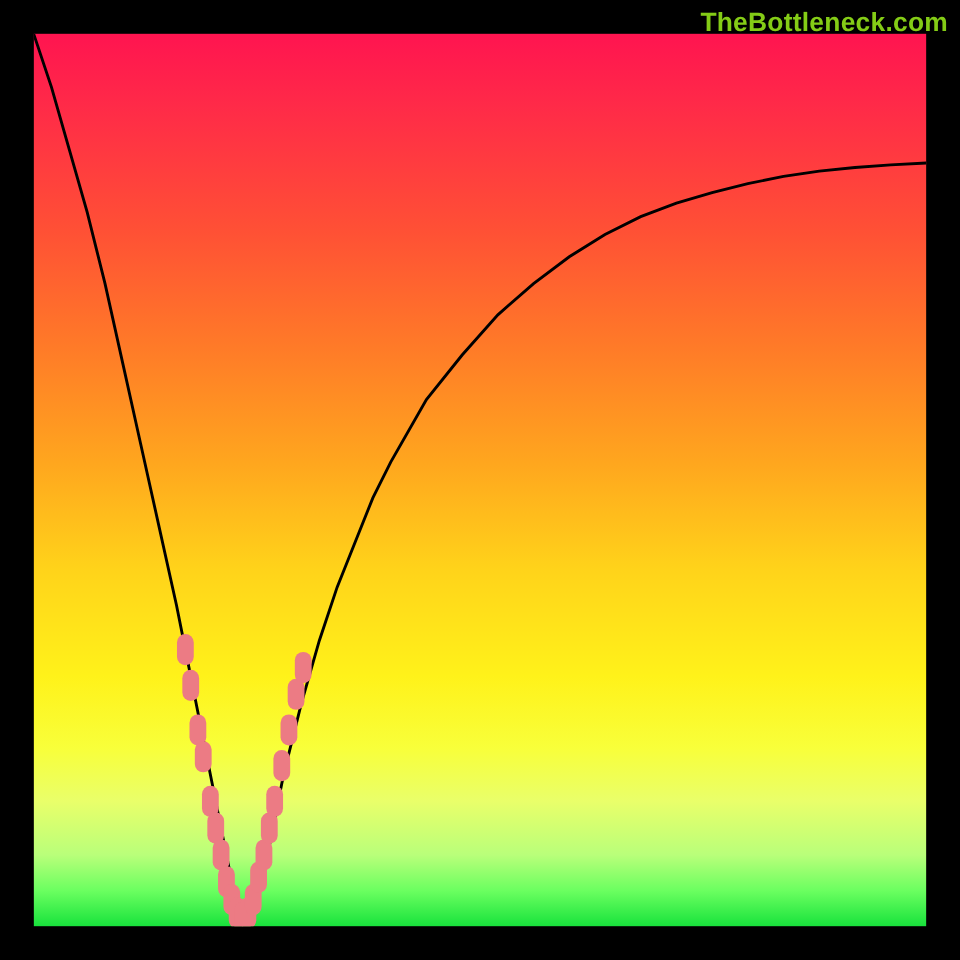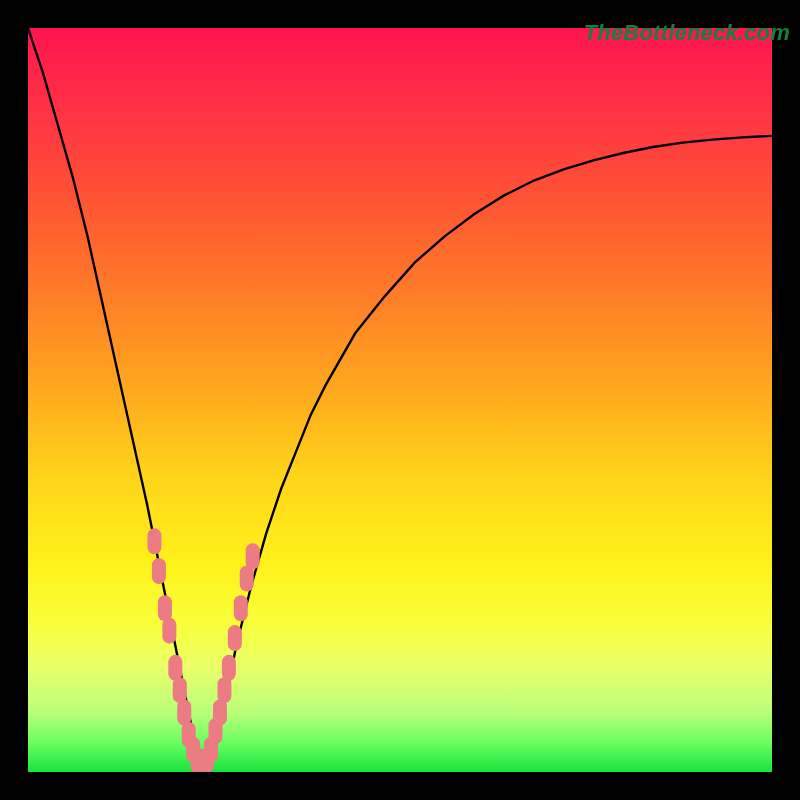--- a/index.html
+++ b/index.html
@@ -40,28 +40,27 @@
       #fff21a 72%,
       #f8ff3a 80%,
       #e9ff6a 86%,
       #b9ff7a 92%,
       #6bff60 96%,
       #18e23c 100%
     );
   }
   .watermark {
     position: absolute;
-    top: 20px;
+    top: 6px;
     right: 10px;
-    color: #15803d;
+    color: #84cc16;
     font-size: 22px;
     font-weight: 600;
     letter-spacing: 0.2px;
     user-select: none;
-    font-style: italic;
   }
   svg.curve {
     position: absolute;
     left: 0; top: 0;
     width: 744px;
     height: 744px;
   }
   .marker {
     fill: #ec7b84;
     stroke: none;

